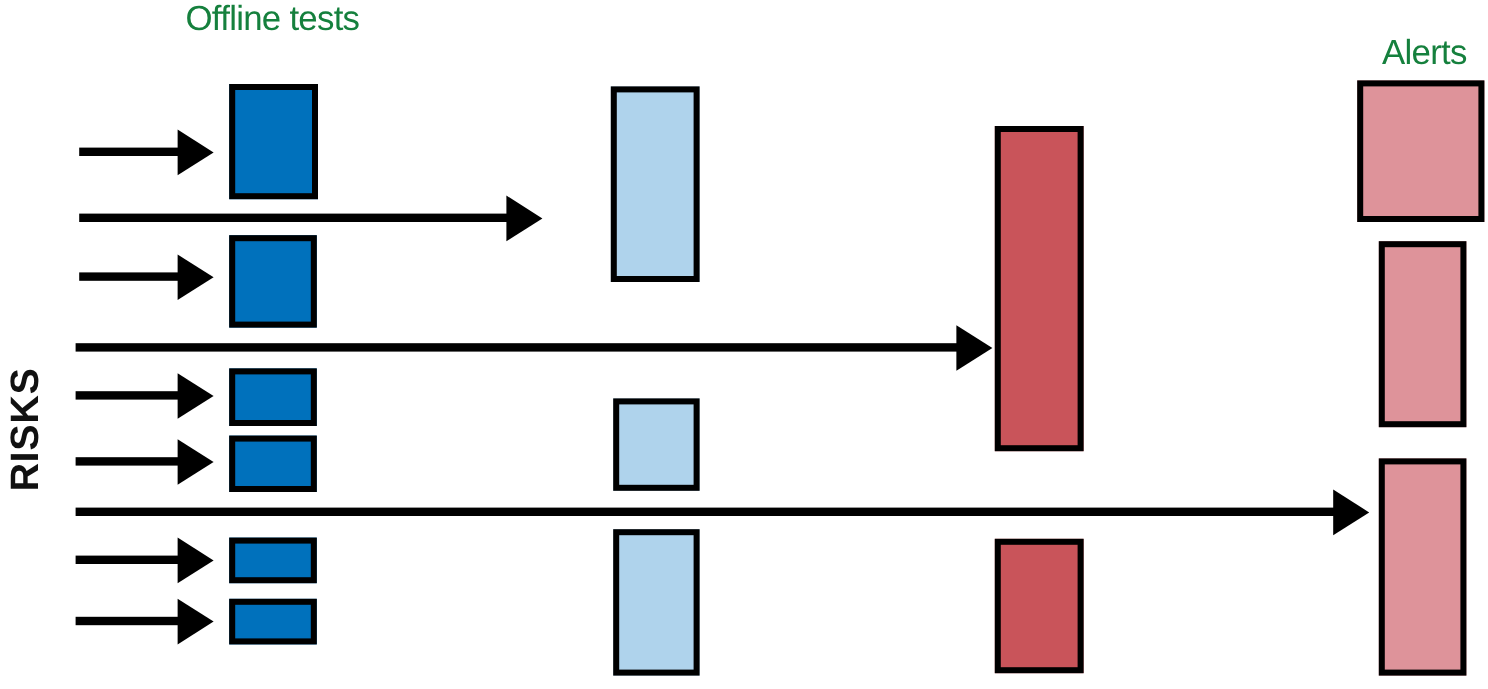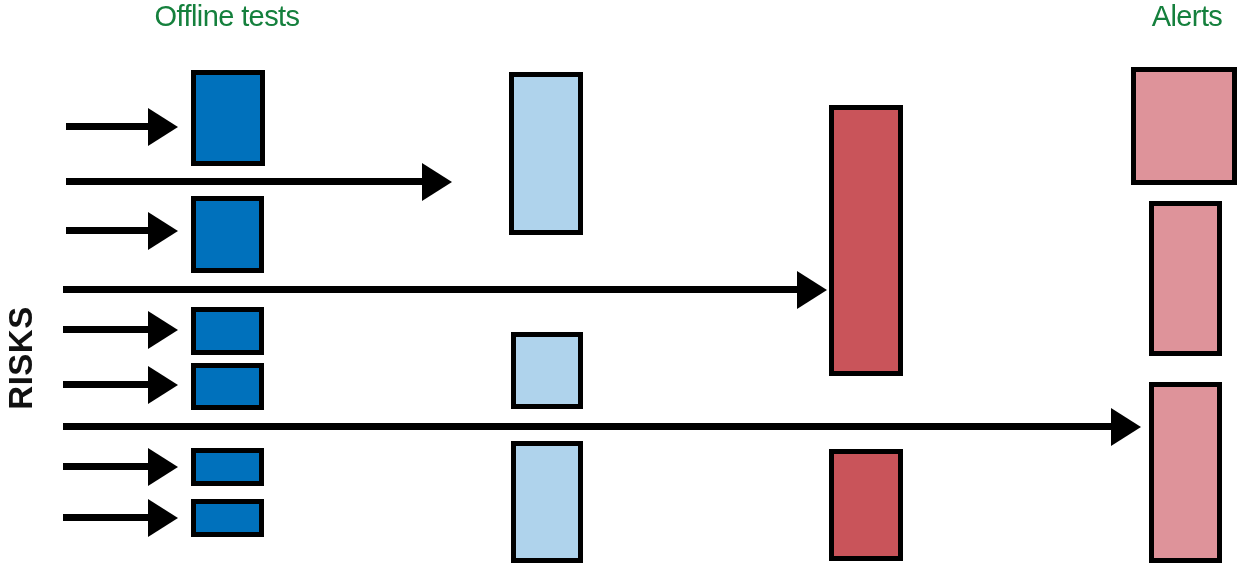--- a/index.html
+++ b/index.html
@@ -50,21 +50,21 @@
     border-top: 19px solid transparent;
     border-bottom: 19px solid transparent;
     border-left: 30px solid #000000;
   }
 </style>
 </head>
 <body>
 
 <div class="canvas">
   <span class="col-header" style="left: 227px;">Offline tests</span>
-  <span class="col-header" style="left: 1187px;">Alerts</span>
+  <span class="col-header" style="left: 1187px; margin-top: 28px;">Alerts</span>
 
   <span class="risks-label">RISKS</span>
 
   <div id="diagram-layer">
       <div class="box" style="left: 191px; top: 70px; width: 74px; height: 96px; background: rgb(0, 113, 188); border-color: rgb(0, 0, 0);"></div>
       <div class="box" style="left: 191px; top: 196px; width: 73px; height: 77px; background: rgb(0, 113, 188); border-color: rgb(0, 0, 0);"></div>
       <div class="box" style="left: 191px; top: 307px; width: 73px; height: 48px; background: rgb(0, 113, 188); border-color: rgb(0, 0, 0);"></div>
       <div class="box" style="left: 191px; top: 363px; width: 73px; height: 47px; background: rgb(0, 113, 188); border-color: rgb(0, 0, 0);"></div>
       <div class="box" style="left: 191px; top: 448px; width: 73px; height: 38px; background: rgb(0, 113, 188); border-color: rgb(0, 0, 0);"></div>
       <div class="box" style="left: 191px; top: 499px; width: 73px; height: 38px; background: rgb(0, 113, 188); border-color: rgb(0, 0, 0);"></div>

